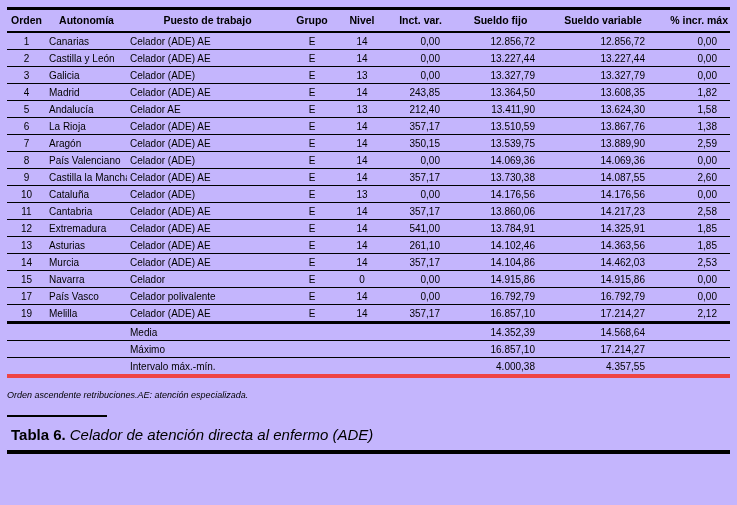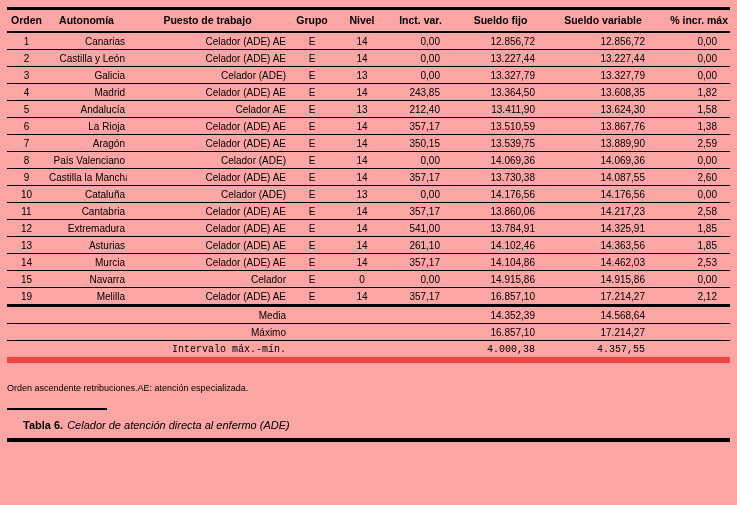--- a/index.html
+++ b/index.html
@@ -1,49 +1,49 @@
 <!DOCTYPE html>
 <html><head>
 <meta charset="utf-8">
 <style>
   html,body{margin:0;padding:0;background:#ffffff;}
   .page{
     width:737px;height:505px;box-sizing:border-box;
-    padding:7px 7px 0 7px;background:#fca5a5;color:#000;
+    padding:7px 7px 0 7px;background:#c4b5fd;color:#000;
     font-family:"Liberation Sans", sans-serif;position:relative;overflow:hidden;
   }
   table.salary{
     table-layout:fixed;border-collapse:collapse;width:723px;
     border-top:3px solid #000;
   }
   th{
     font-size:10.5px;font-weight:bold;text-align:center;
     padding:4px 0 5px 0;border-bottom:2px solid #000;
     white-space:nowrap;overflow:hidden;
   }
   th.al-right{text-align:right;padding-right:2px;}
   td{
     font-size:10px;height:16px;padding:0 2px;
     border-bottom:1.5px solid #000;white-space:nowrap;overflow:hidden;
   }
   td.al-center{text-align:center;}
-  td.al-left{text-align:right;padding-left:3px;}
+  td.al-left{text-align:left;padding-left:3px;}
   td.al-right{text-align:right;padding-right:13px;}
   tr.last-data td{border-bottom:3px solid #000;}
   tr.summary td{border-bottom:1px solid #000;}
   tr.summary-premax td{border-bottom:2.5px solid #000;}
-  tr.summary-last td{border-bottom:6px solid #ef4444;font-family:Liberation Mono, monospace;}
+  tr.summary-last td{border-bottom:4px solid #ef4444;}
   .footnote{
-    margin-top:20px;font-size:9px;color:#000;
+    margin-top:12px;font-size:9px;font-style:italic;color:#000;
   }
   .caption-divider{
     margin-top:15px;width:100px;border-top:2.5px solid #000;height:0;
   }
   .caption{
-    margin:9px 0 0 16px;font-size:11px;
+    margin:9px 0 0 4px;font-size:15px;
   }
   .caption .cap-label{font-weight:bold;font-style:normal;}
   .caption .cap-text{font-style:italic;margin-left:4px;}
   .bottom-rule{
     margin-top:7px;height:4px;background:#000;width:723px;
   }
 </style>
 </head>
 <body>
 
@@ -233,20 +233,31 @@
           <td class="al-center">15</td>
           <td class="al-left">Navarra</td>
           <td class="al-left">Celador</td>
           <td class="al-center">E</td>
           <td class="al-center">0</td>
           <td class="al-right">0,00</td>
           <td class="al-right">14.915,86</td>
           <td class="al-right">14.915,86</td>
           <td class="al-right">0,00</td>
         </tr>
+        <tr>
+          <td class="al-center">17</td>
+          <td class="al-left">País Vasco</td>
+          <td class="al-left">Celador polivalente</td>
+          <td class="al-center">E</td>
+          <td class="al-center">14</td>
+          <td class="al-right">0,00</td>
+          <td class="al-right">16.792,79</td>
+          <td class="al-right">16.792,79</td>
+          <td class="al-right">0,00</td>
+        </tr>
         <tr class="last-data">
           <td class="al-center">19</td>
           <td class="al-left">Melilla</td>
           <td class="al-left">Celador (ADE) AE</td>
           <td class="al-center">E</td>
           <td class="al-center">14</td>
           <td class="al-right">357,17</td>
           <td class="al-right">16.857,10</td>
           <td class="al-right">17.214,27</td>
           <td class="al-right">2,12</td>

